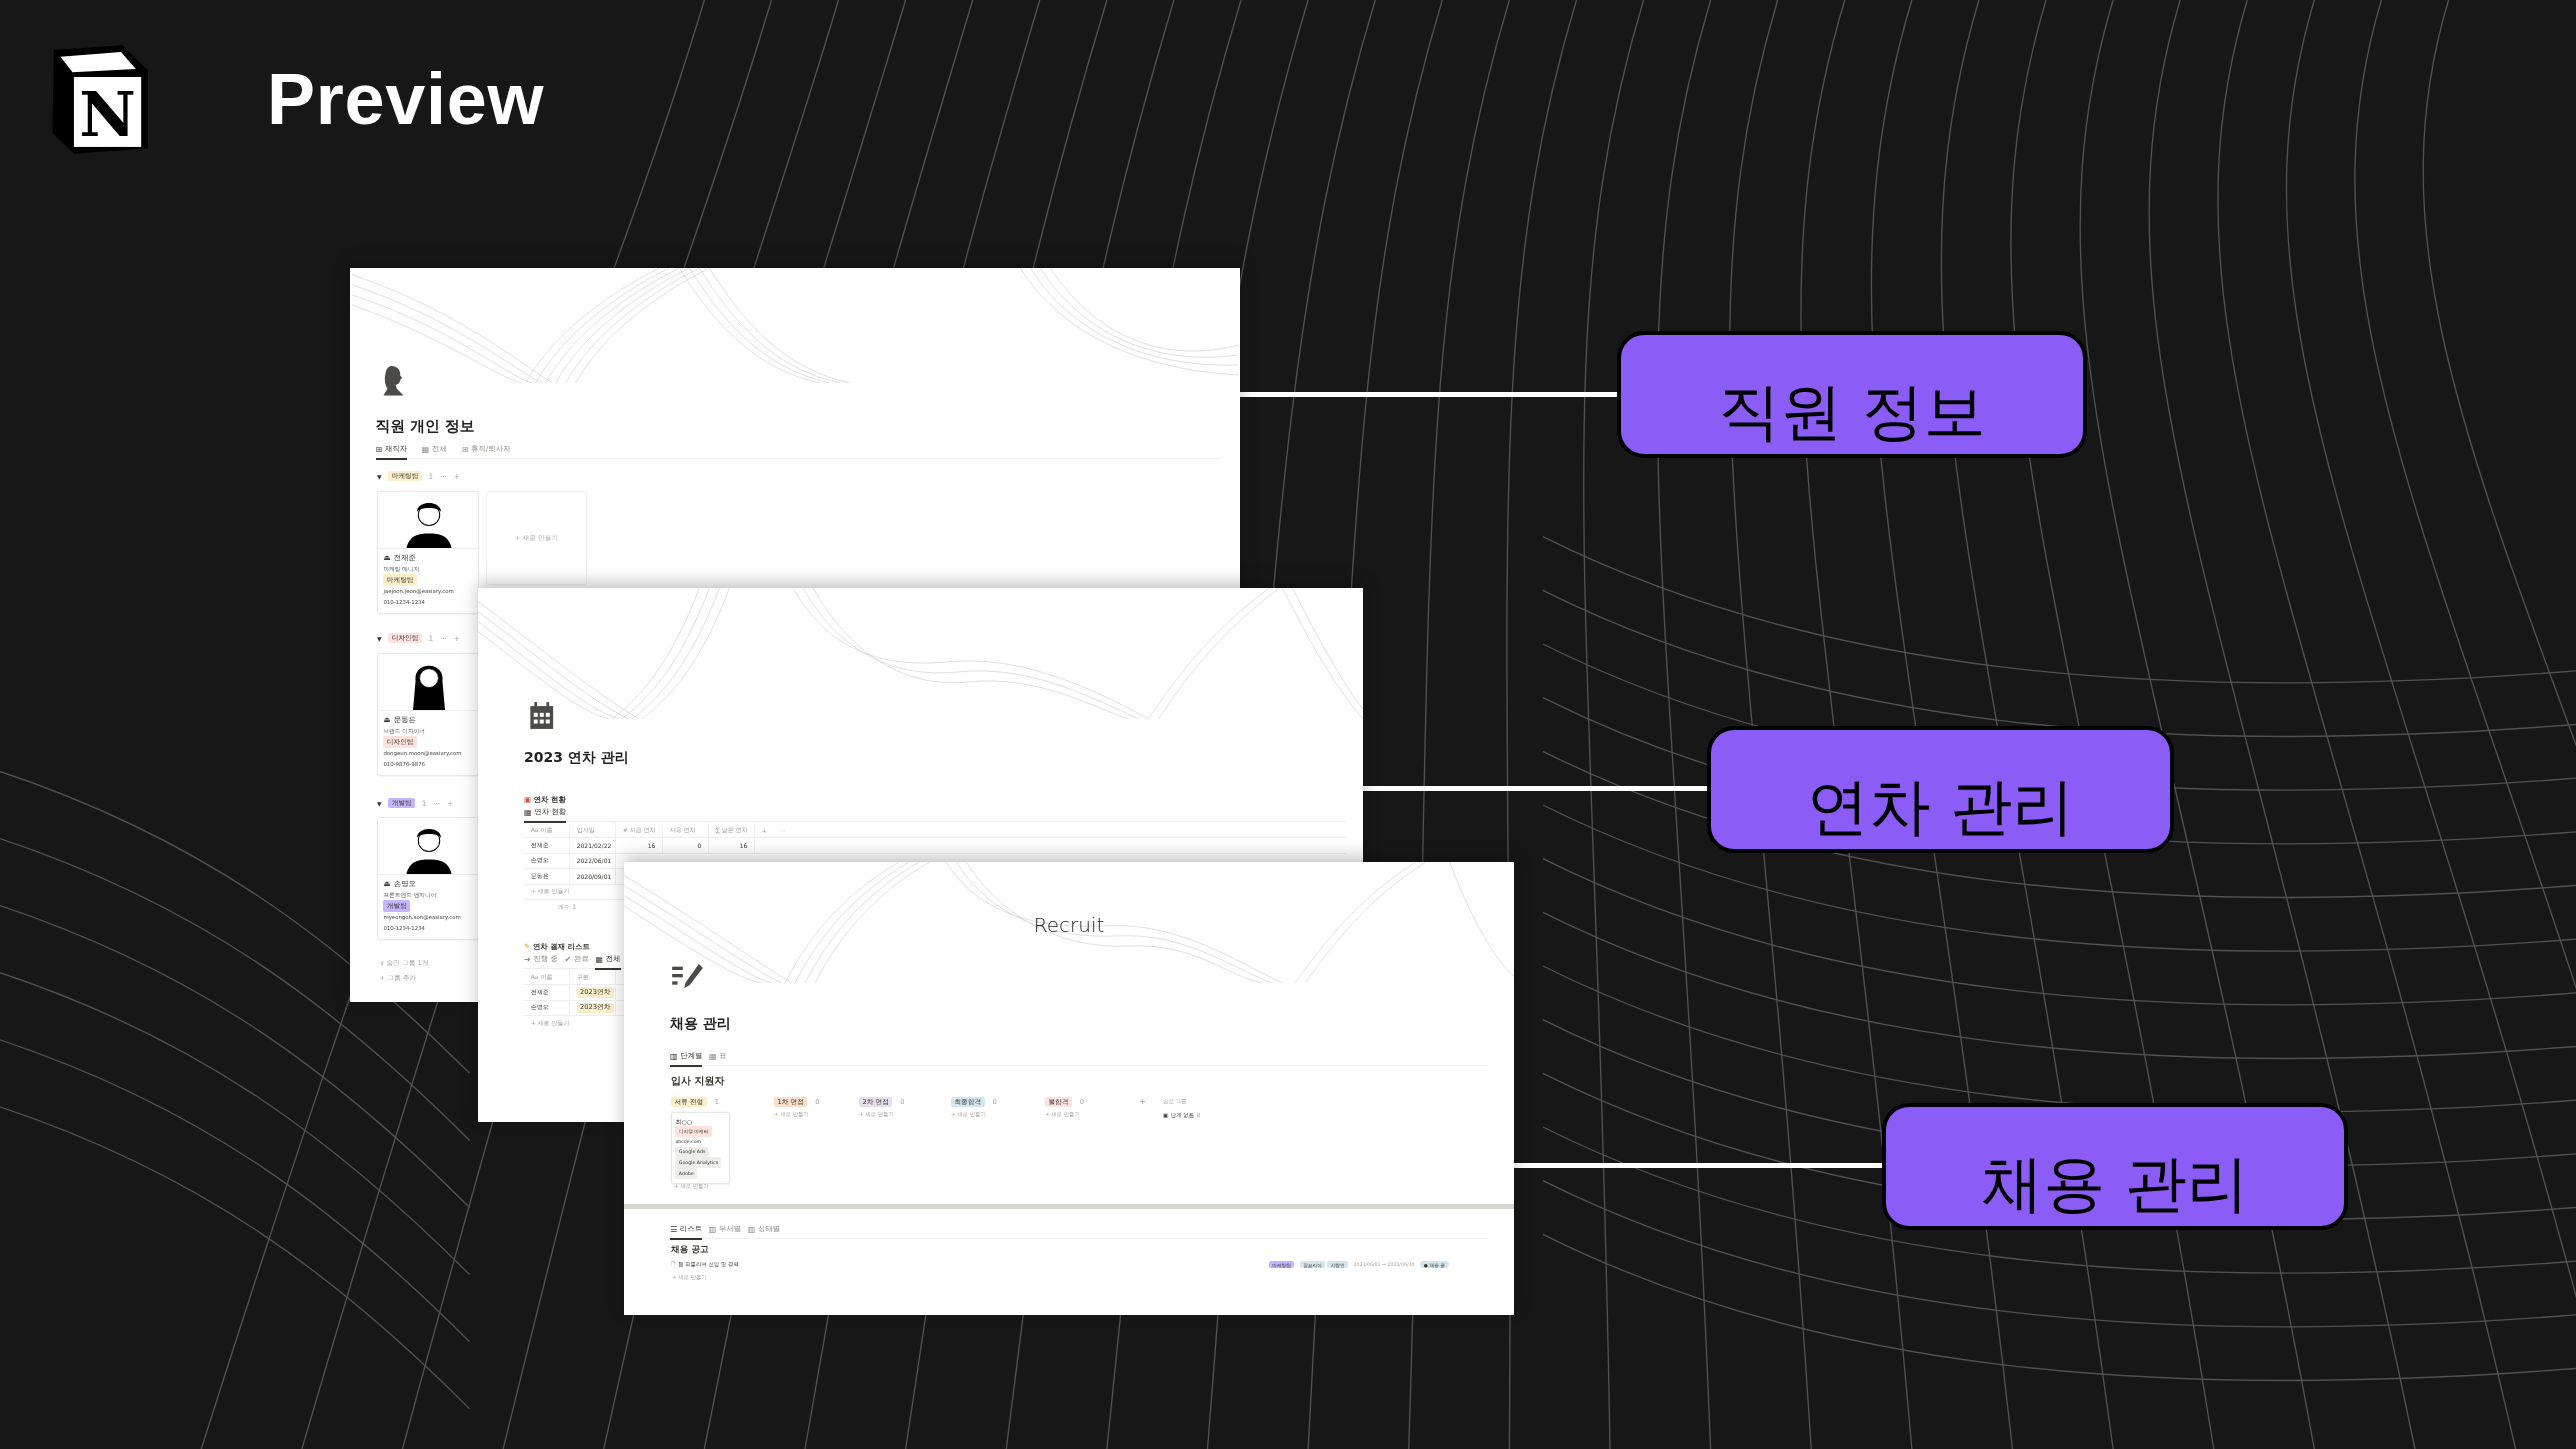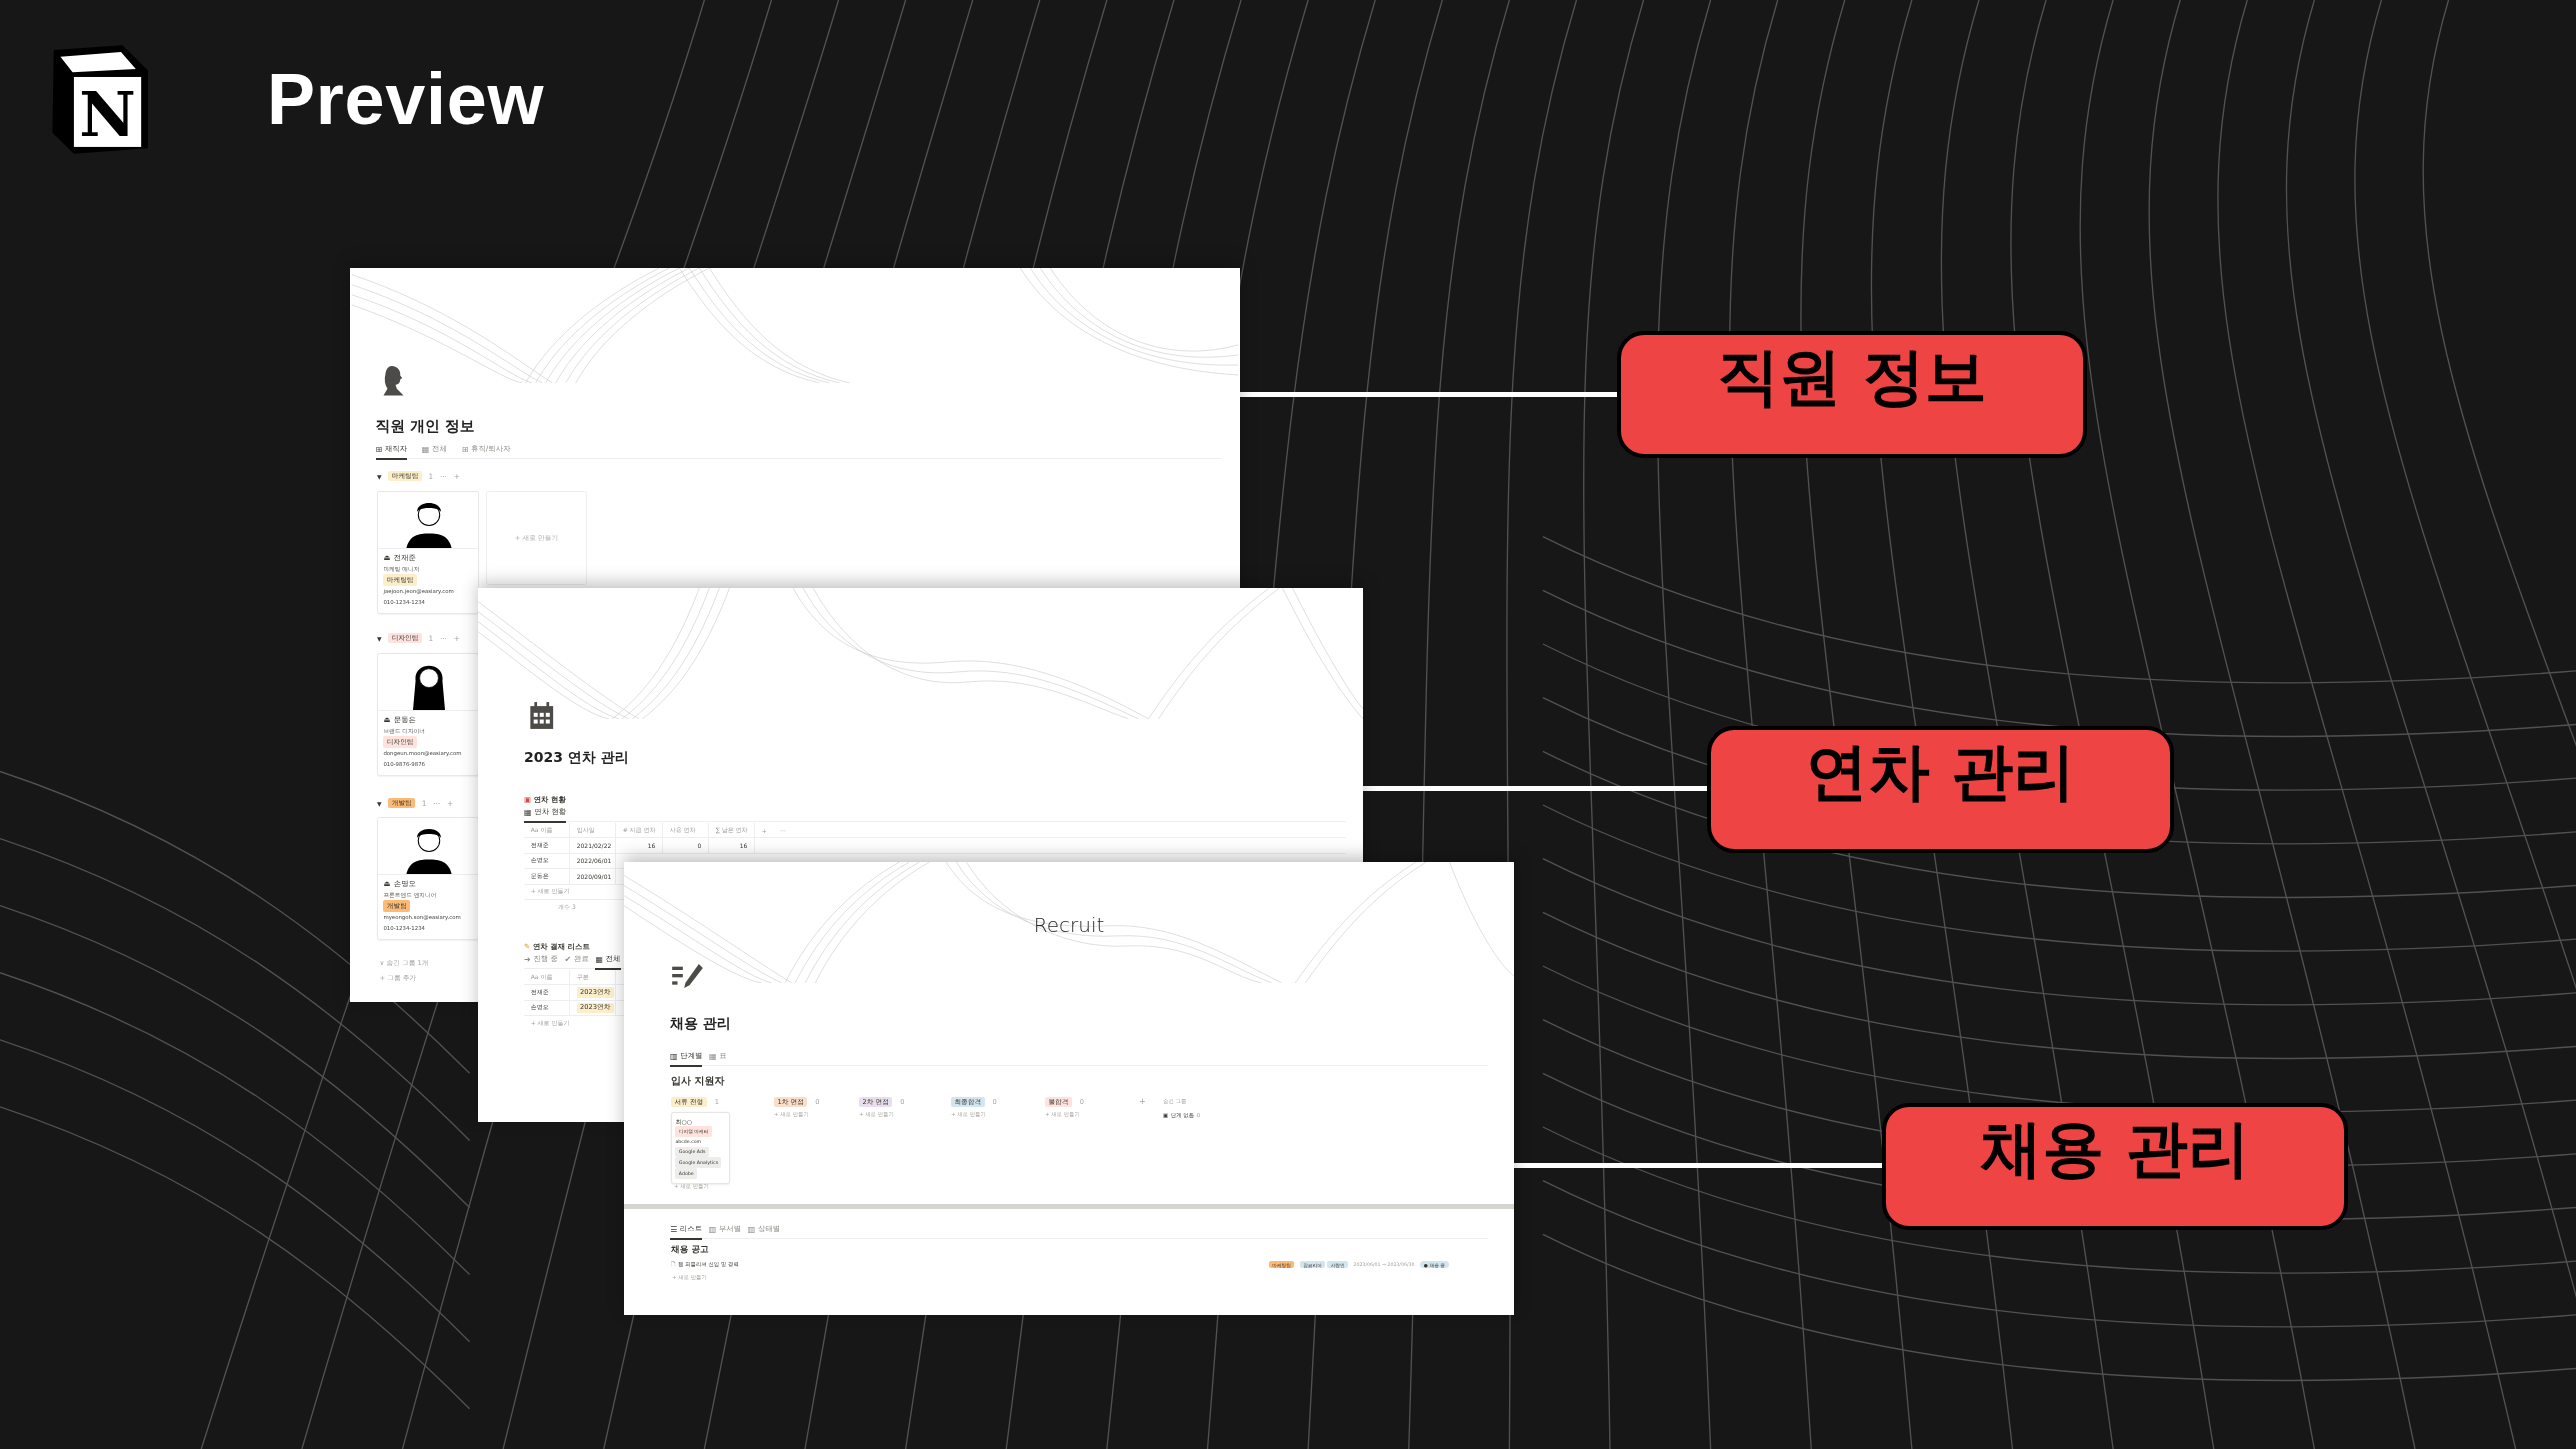--- a/index.html
+++ b/index.html
@@ -36,21 +36,21 @@
   .page-icon { position: absolute; }
   .page-h1 { position: absolute; font-weight: 700; color: #222; }
   .tabs { position: absolute; display: flex; align-items: flex-end; gap: 14.8px; border-bottom: 1.3px solid #eee; }
   .tab { font-size: 7.4px; color: #8d8b86; padding-bottom: 4px; display: flex; align-items: center; gap: 2.7px; }
   .tab.active { color: #37352f; border-bottom: 2.7px solid #37352f; margin-bottom: -2px; }
   .tab .ic { font-size: 8px; }
 
   .tag { display: inline-block; padding: 0.7px 3.4px; border-radius: 2px; font-size: 6.7px; color: #37352f; }
   .tag.yellow { background: #fbeecb; }
   .tag.red { background: #fde2dd; }
-  .tag.green { background: #fdba74; }
+  .tag.green { background: #c4b5fd; }
   .tag.orange { background: #fadec9; }
   .tag.purple { background: #e8deee; }
   .tag.blue { background: #d3e5ef; }
   .tag.gray { background: #ededeb; }
   .muted { color: #a5a39e; }
 
   
   #member { left: 350px; top: 268px; width: 890px; height: 734px; }
   .grp-head { position: absolute; display: flex; align-items: center; gap: 6.7px; font-size: 7.4px; }
   .grp-head .tri { font-size: 6px; color: #37352f; }
@@ -81,24 +81,24 @@
   .kcol { position: absolute; font-size: 6.7px; }
   .kcol .head { display: flex; gap: 8px; align-items: center; }
   .kcard {
     position: absolute; width: 59px; border: 0.7px solid #e6e6e4; border-radius: 2.7px; background: #fff;
     box-shadow: 0 0.7px 2px rgba(0,0,0,0.08); padding: 4px 3.4px; font-size: 5.4px; line-height: 9.4px;
   }
   .divider-bar { position: absolute; left: 0; right: 0; height: 5.4px; background: #d4d4d0; }
 
   
   .callout {
-    position: absolute; background: #ef4444; border: 4px solid #000; border-radius: 27px;
-    display: flex; align-items: flex-start; justify-content: center;
+    position: absolute; background: #8b5cf6; border: 4px solid #000; border-radius: 27px;
+    display: flex; align-items: flex-end; justify-content: center;
     font-family: "DejaVu Sans", sans-serif; font-size: 62px; color: #000; z-index: 4;
-    font-weight: 700;
+    font-weight: 400;
   }
   .connector { position: absolute; height: 4.7px; background: #fff; z-index: 2; }
 </style>
 </head>
 <body>
 
 <svg class="bg-lines" viewBox="0 0 3840 2160" preserveAspectRatio="none">
   <g fill="none" stroke="#6a6a6a" stroke-width="2" opacity="0.7">
     <path d="M1050 0 C 900 500, 700 900, 300 2160"></path>
     <path d="M1150 0 C 1000 500, 820 900, 450 2160"></path>

